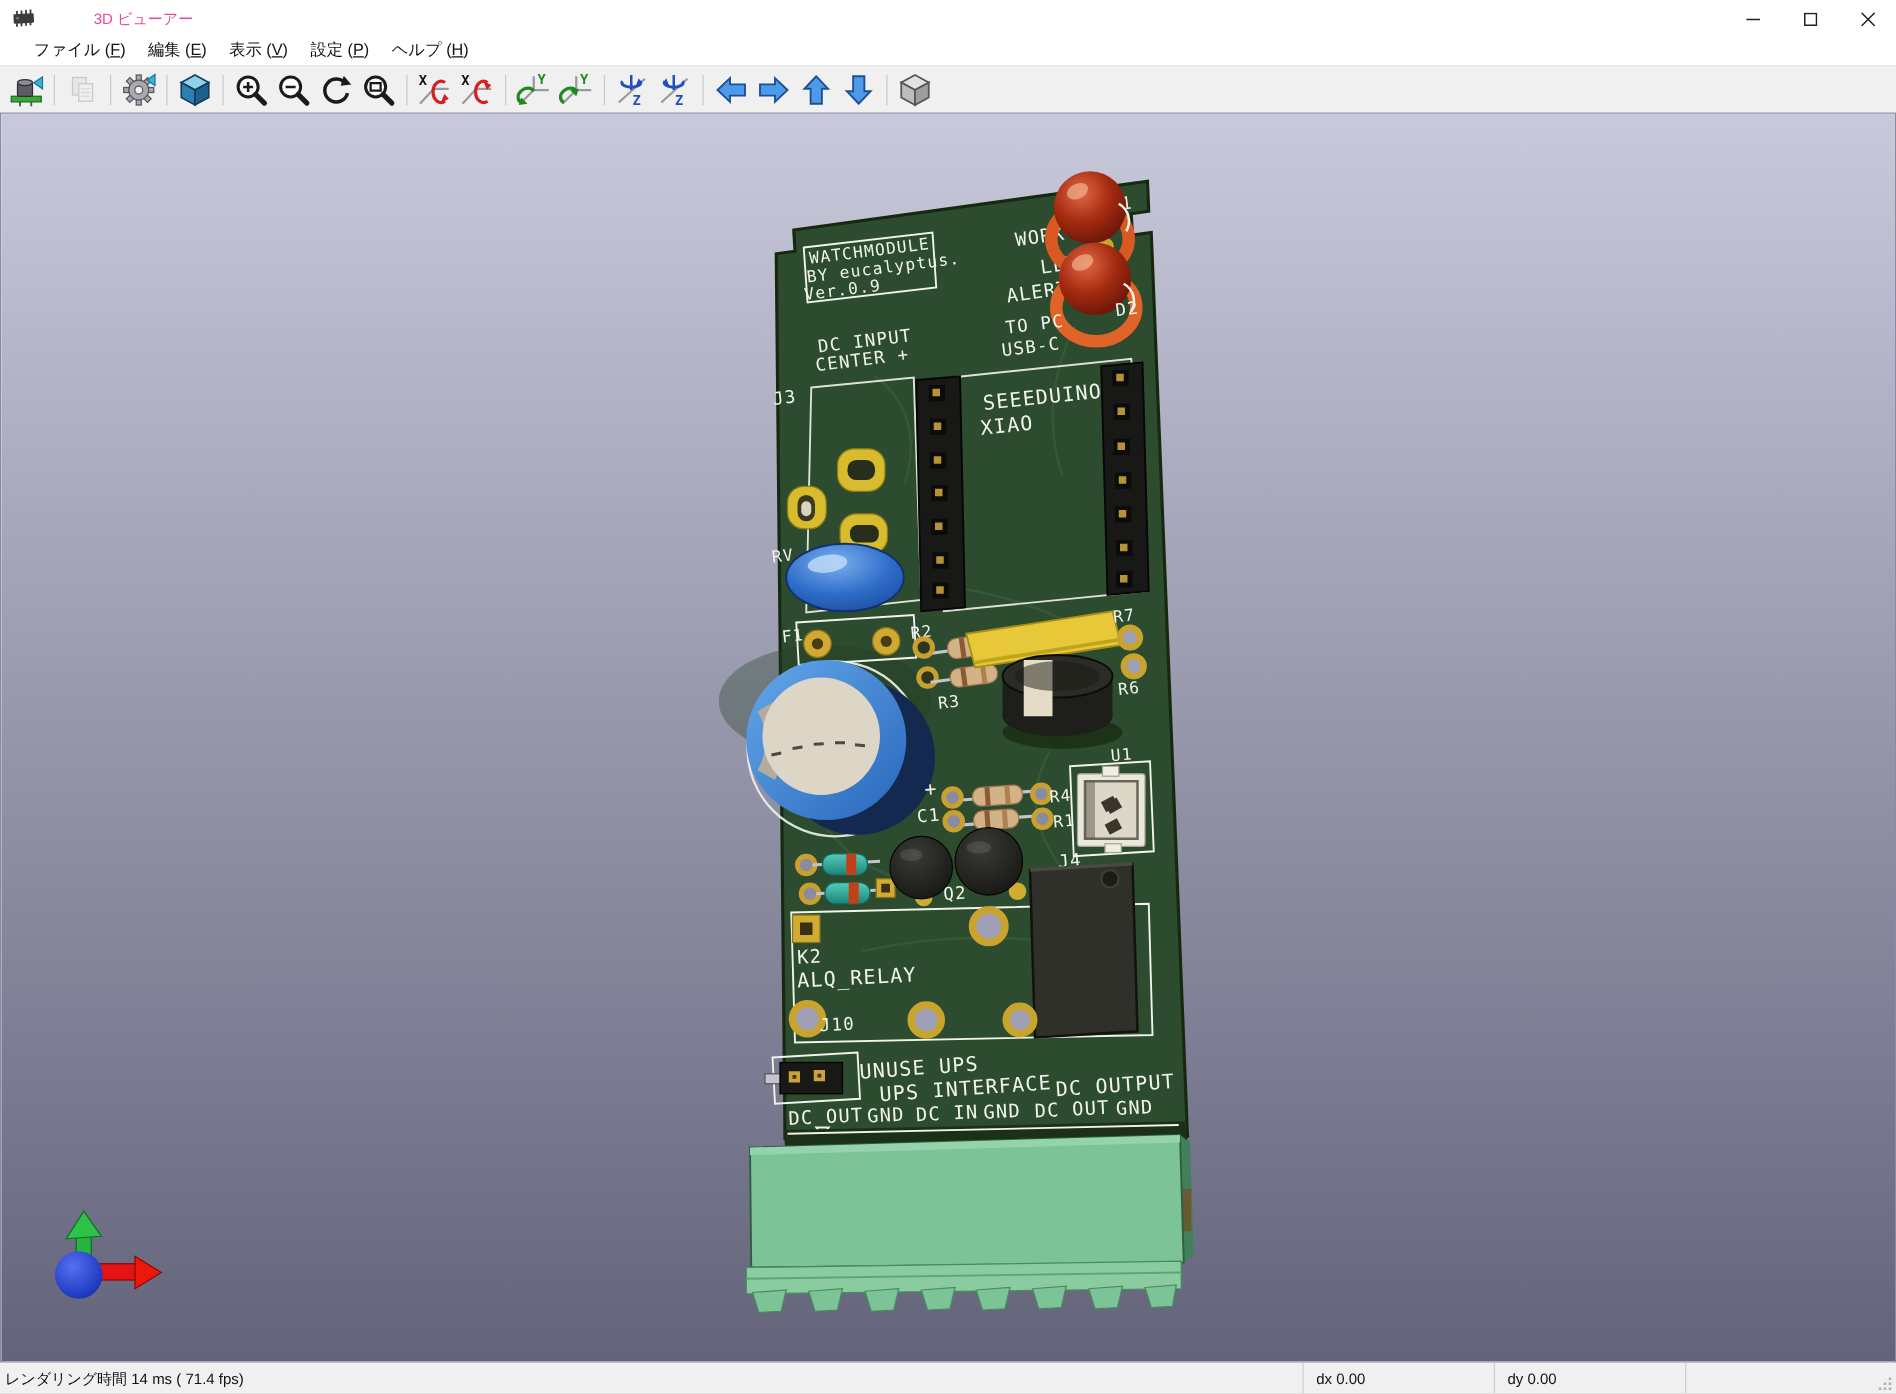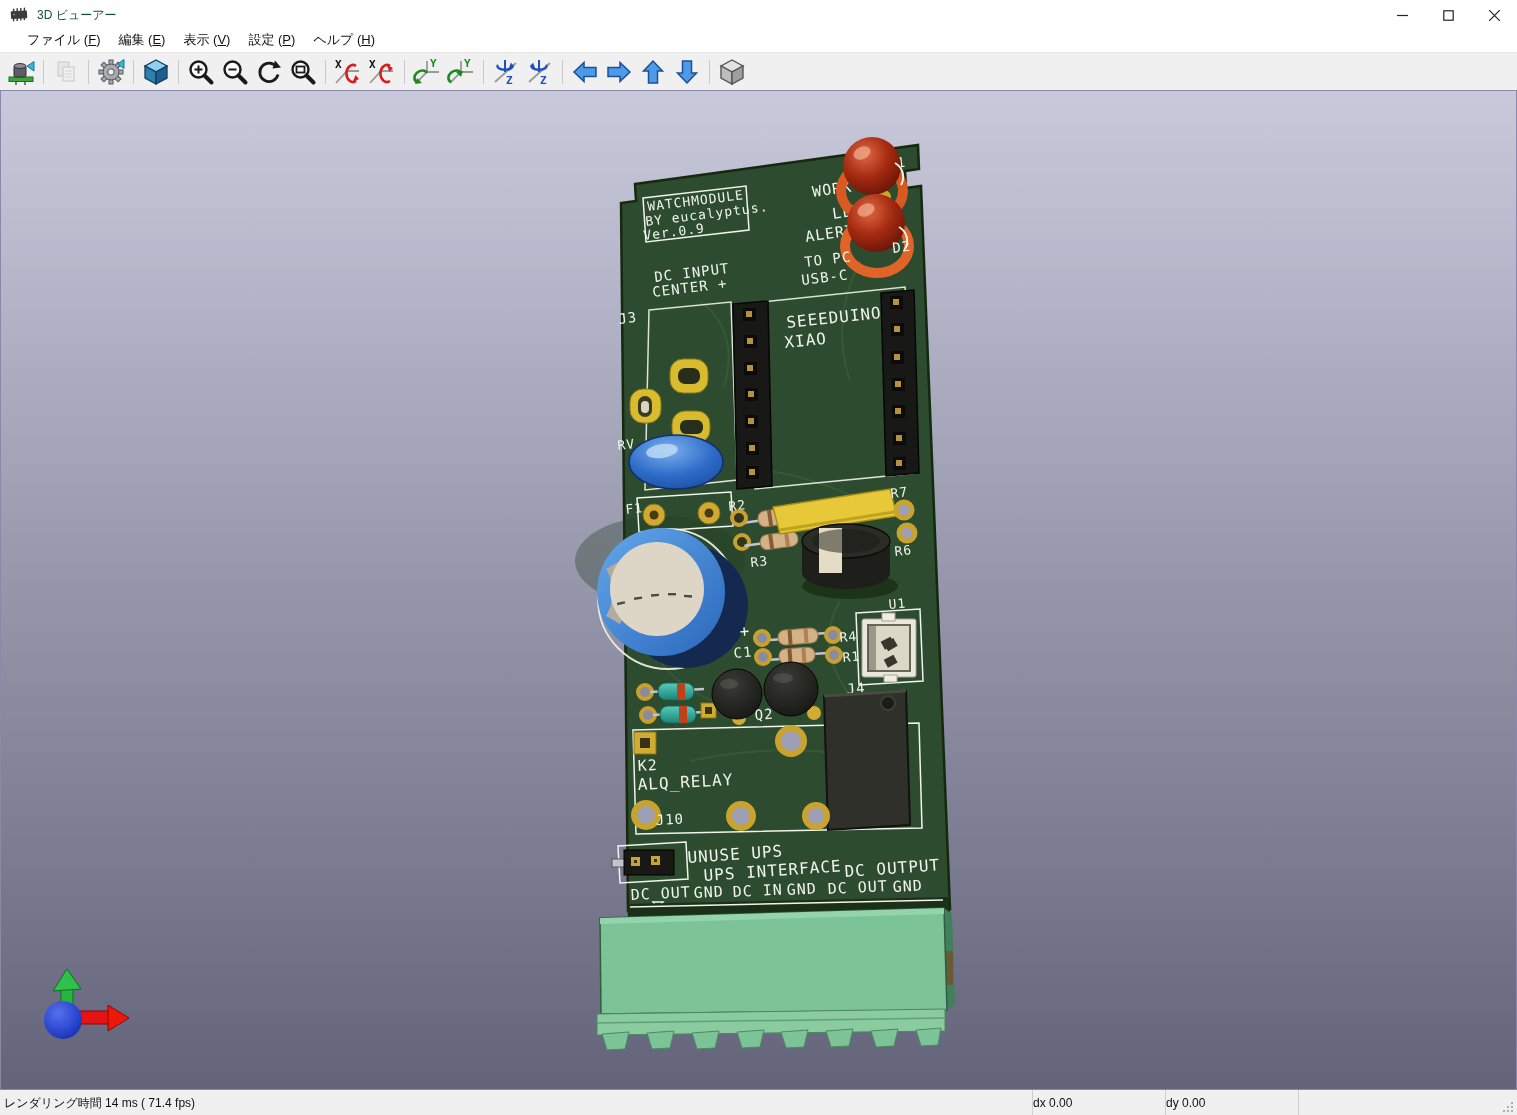--- a/index.html
+++ b/index.html
@@ -1,39 +1,39 @@
 <!DOCTYPE html>
 <html><head>
 <meta charset="utf-8">
 <style>
   html,body{margin:0;padding:0;background:#888;}
   .window{position:relative;width:1517px;height:1115px;background:#fff;overflow:hidden;
           font-family:"Liberation Sans",sans-serif;-webkit-user-select:none;user-select:none;}
   
   .titlebar{height:30px;display:flex;align-items:center;background:#ffffff;}
   .titlebar .appicon{margin:0 8px 0 9px;width:20px;height:18px;flex:0 0 auto;}
-  .titlebar .title{font-size:12px;color:#14532d;}
+  .titlebar .title{font-size:12px;color:#ec4899;margin-left:38px;}
   .titlebar .spacer{flex:1;}
   .winbtn{width:46px;height:30px;display:flex;align-items:center;justify-content:center;}
   
   .menubar{height:22px;display:flex;align-items:center;background:#ffffff;padding-left:18px;}
   .menu-item{font-size:13px;color:#111;padding:1px 9px 3px 9px;white-space:nowrap;}
   .menu-item .accel{text-decoration:underline;}
   
   .toolbar{height:37px;display:flex;align-items:center;background:#f0f0f0;
            border-top:1px solid #e6e6e6;padding-left:4px;}
   .tbtn{width:34px;height:30px;display:flex;align-items:center;justify-content:center;border-radius:3px;}
   .tbtn.disabled{opacity:.45;}
   .tsep{width:1px;height:24px;background:#c9c9c9;margin:0 5px;}
   
   .viewport{position:relative;width:1515px;height:998px;border:1px solid #8a8aa8;}
   .viewport svg{display:block;}
   
   .statusbar{height:26px;display:flex;align-items:center;background:#f0f0f0;font-size:12px;color:#111;}
-  .scell{height:100%;display:flex;align-items:center;padding:0 0;white-space:nowrap;}
+  .scell{height:100%;display:flex;align-items:center;padding:0 10px;white-space:nowrap;}
   .ssep{width:1px;height:100%;background:#cfcfcf;}
   .scell.render{width:1028px;padding-left:4px;}
   .scell.dx{width:132px;}
   .scell.dy{width:132px;}
   .scell.fill{flex:1;}
   .grip{width:16px;height:16px;margin:6px 2px 0 0;}
   
   .ss{fill:#f0f4ec;font-family:"DejaVu Sans Mono",monospace;letter-spacing:1px;}
   .ss14{font-size:14px;} .ss13{font-size:13px;} .ss15{font-size:15px;} .ss16{font-size:16px;}
   .noline{fill:none;stroke:#f0f4ec;stroke-width:1.5;}

